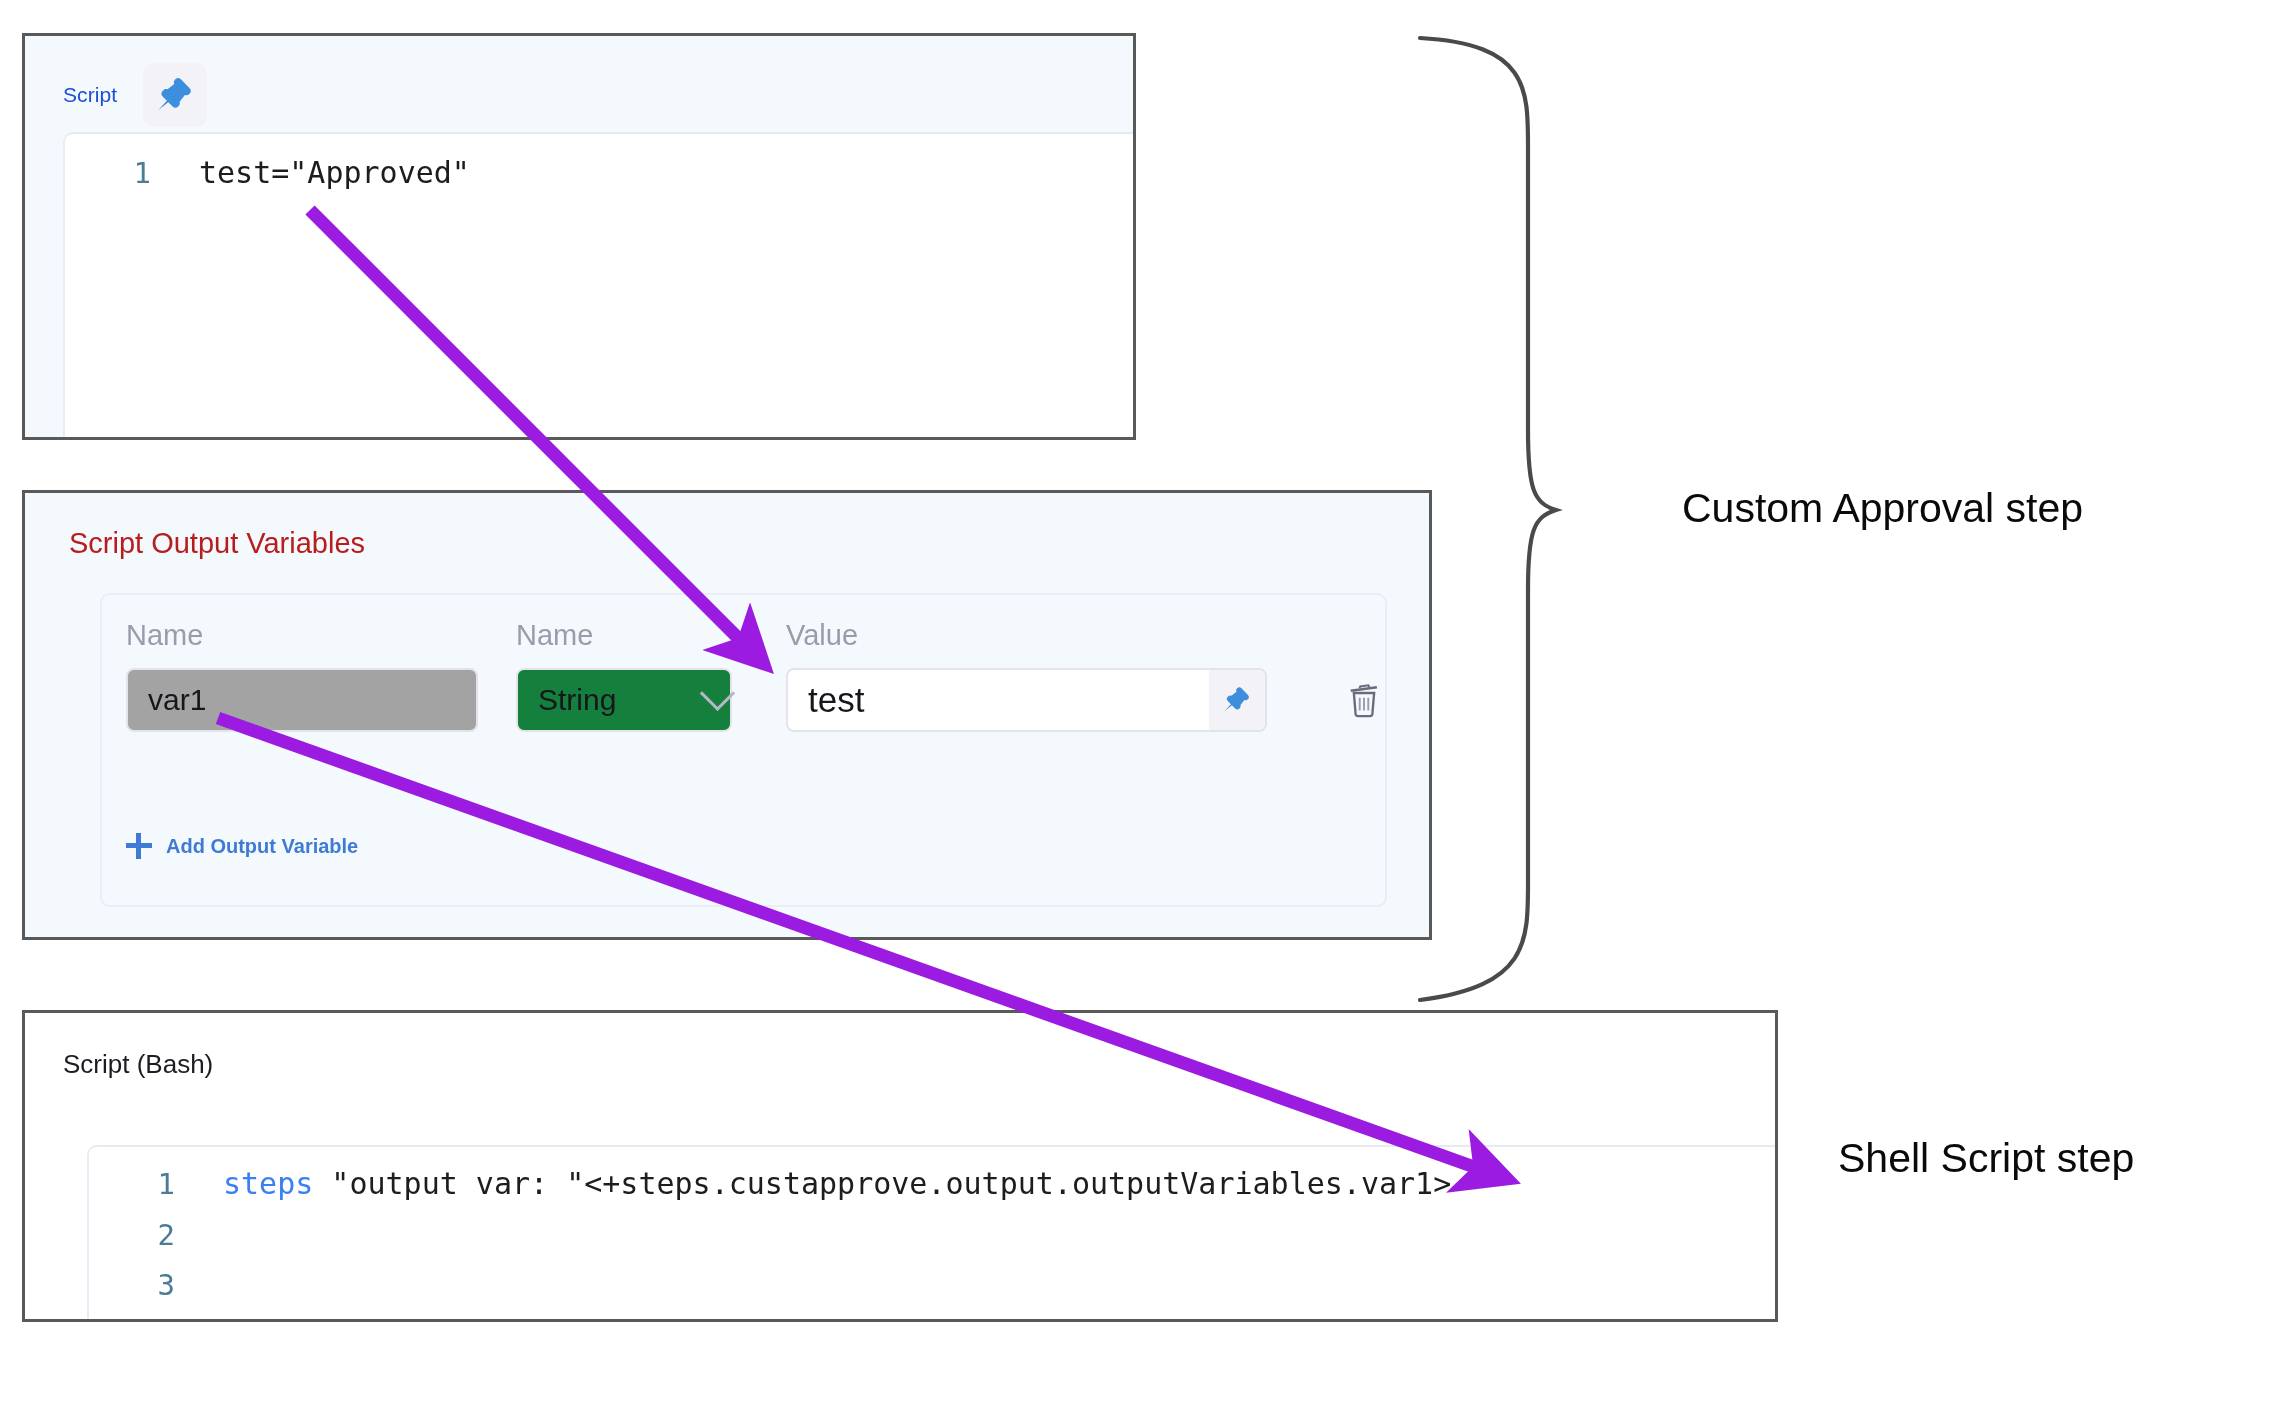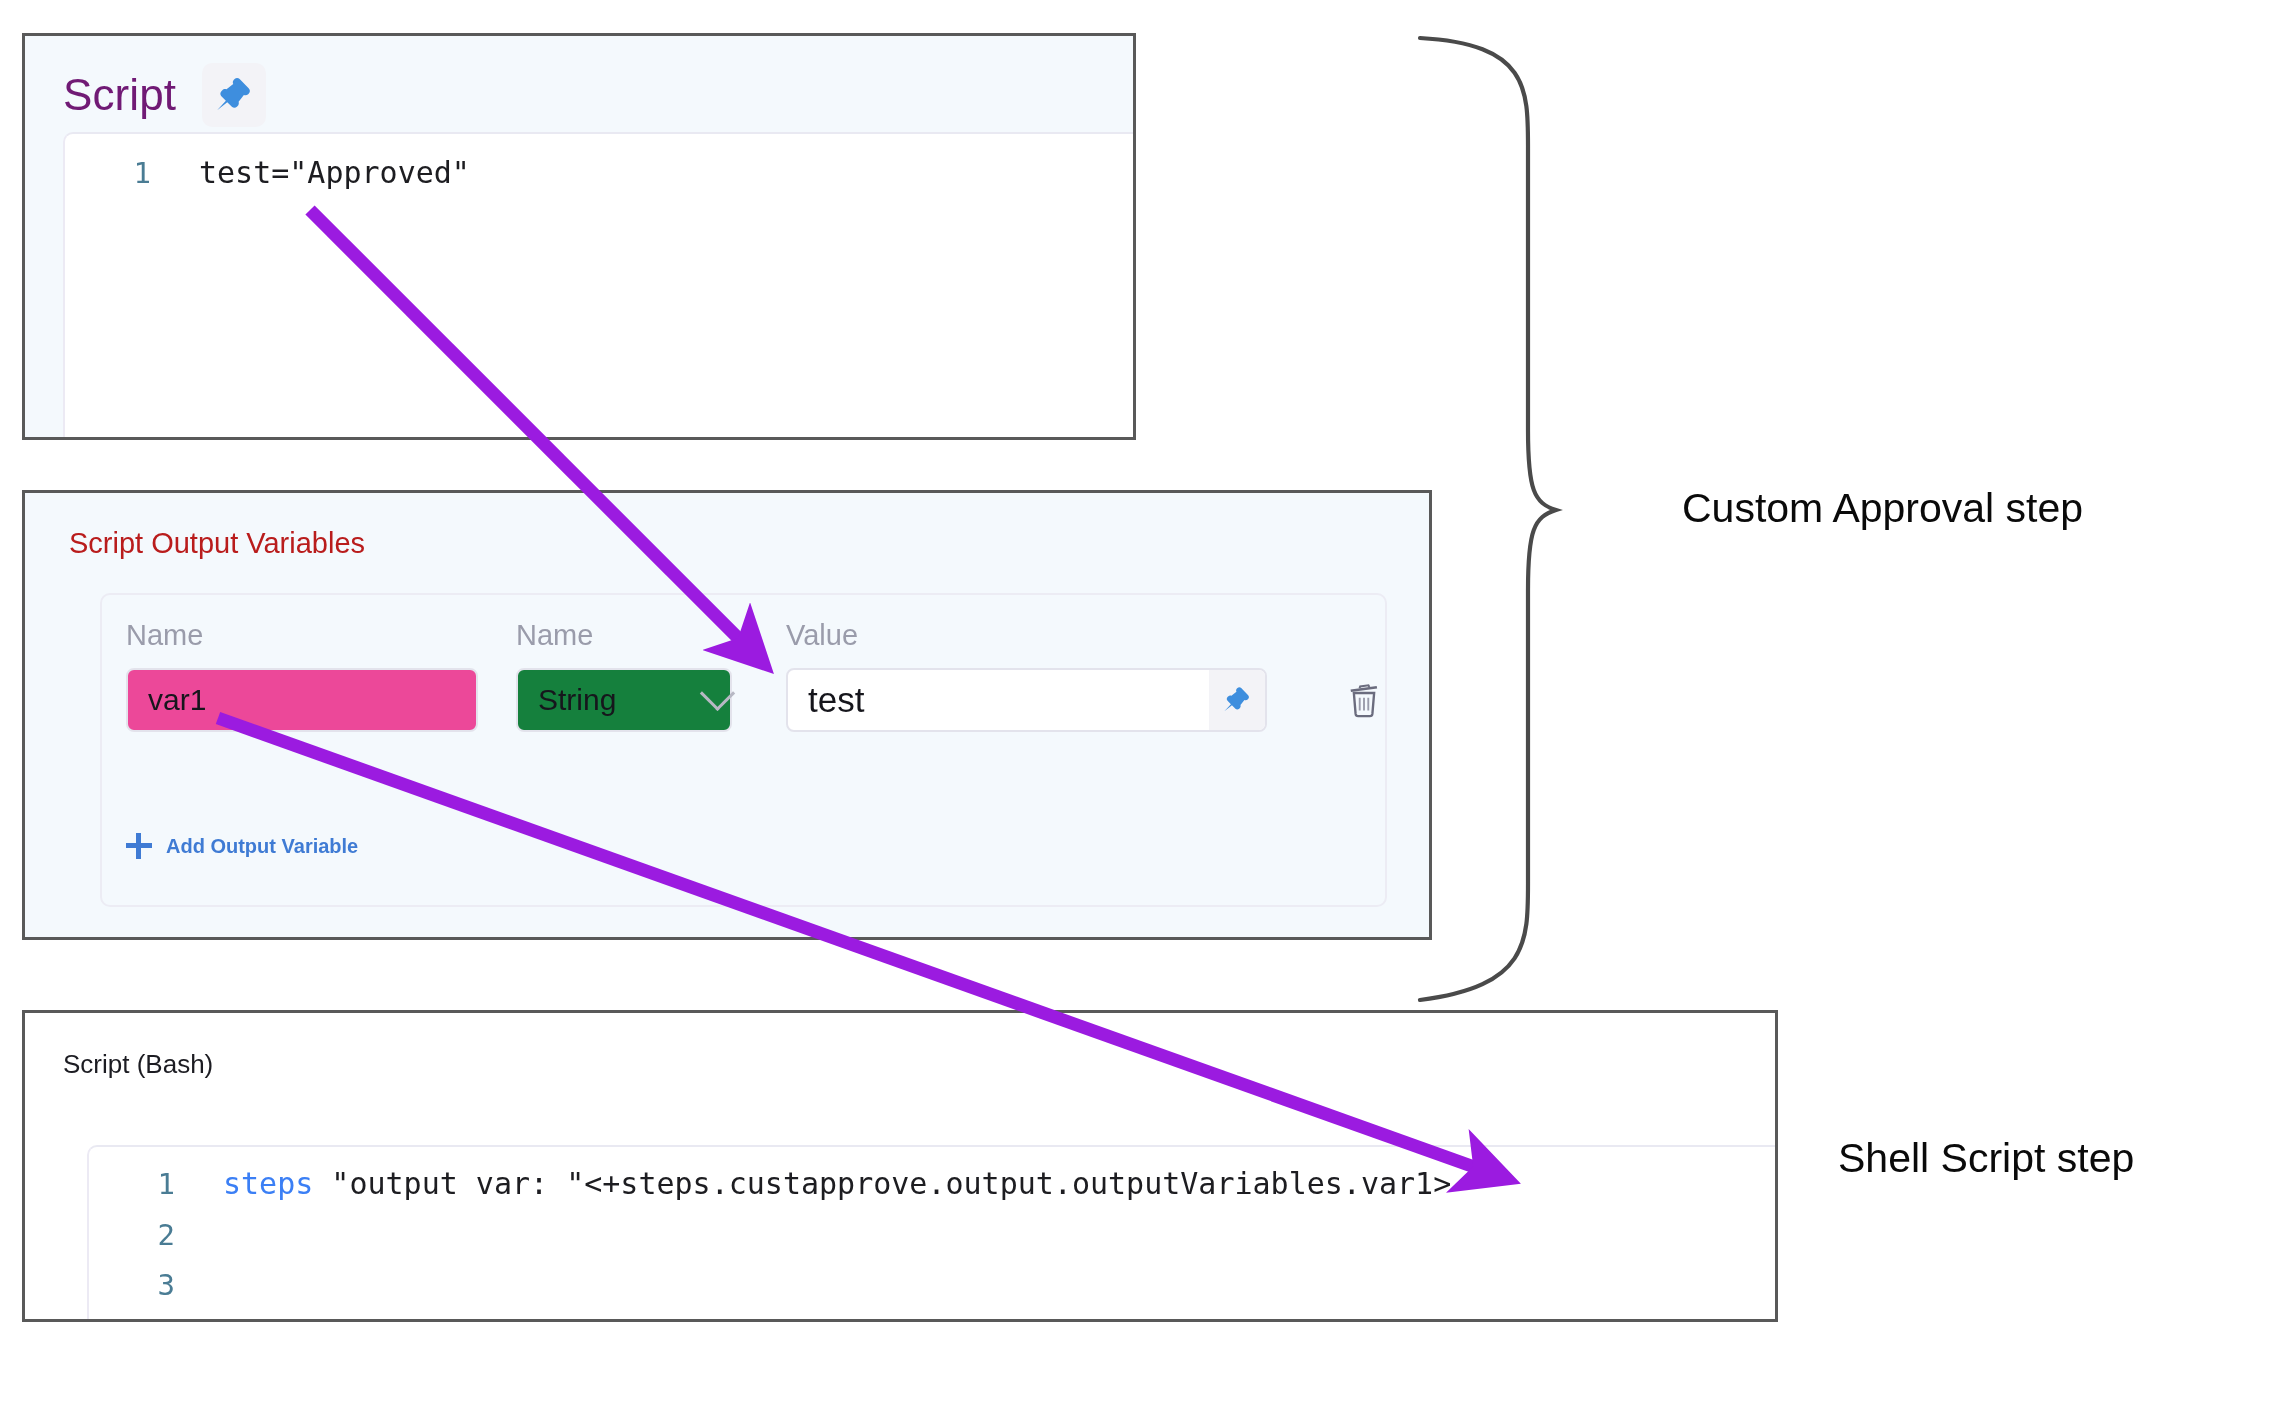--- a/index.html
+++ b/index.html
@@ -34,22 +34,22 @@
   }
   .script-header {
     display: flex;
     align-items: center;
     gap: 26px;
     padding: 22px 0 0 38px;
     height: 96px;
     box-sizing: border-box;
   }
   .script-title {
-    font-size: 44px;
-    color: #701a75;
+    font-size: 21px;
+    color: #1d4ed8;
     letter-spacing: 0.1px;
   }
   .pin-button {
     width: 64px;
     height: 64px;
     border-radius: 10px;
     background: #f3f3f7;
     display: flex;
     align-items: center;
     justify-content: center;
@@ -124,21 +124,21 @@
   .col-label {
     font-size: 29px;
     color: #9a9cab;
     padding-bottom: 16px;
   }
   .text-input {
     height: 64px;
     box-sizing: border-box;
     border: 2px solid #e3e3ec;
     border-radius: 8px;
-    background: #ec4899;
+    background: #a3a3a3;
     display: flex;
     align-items: center;
     padding: 0 20px;
     font-size: 30px;
     color: #16161c;
   }
   #name-input { width: 352px; }
 
   .select-box {
     width: 216px;

